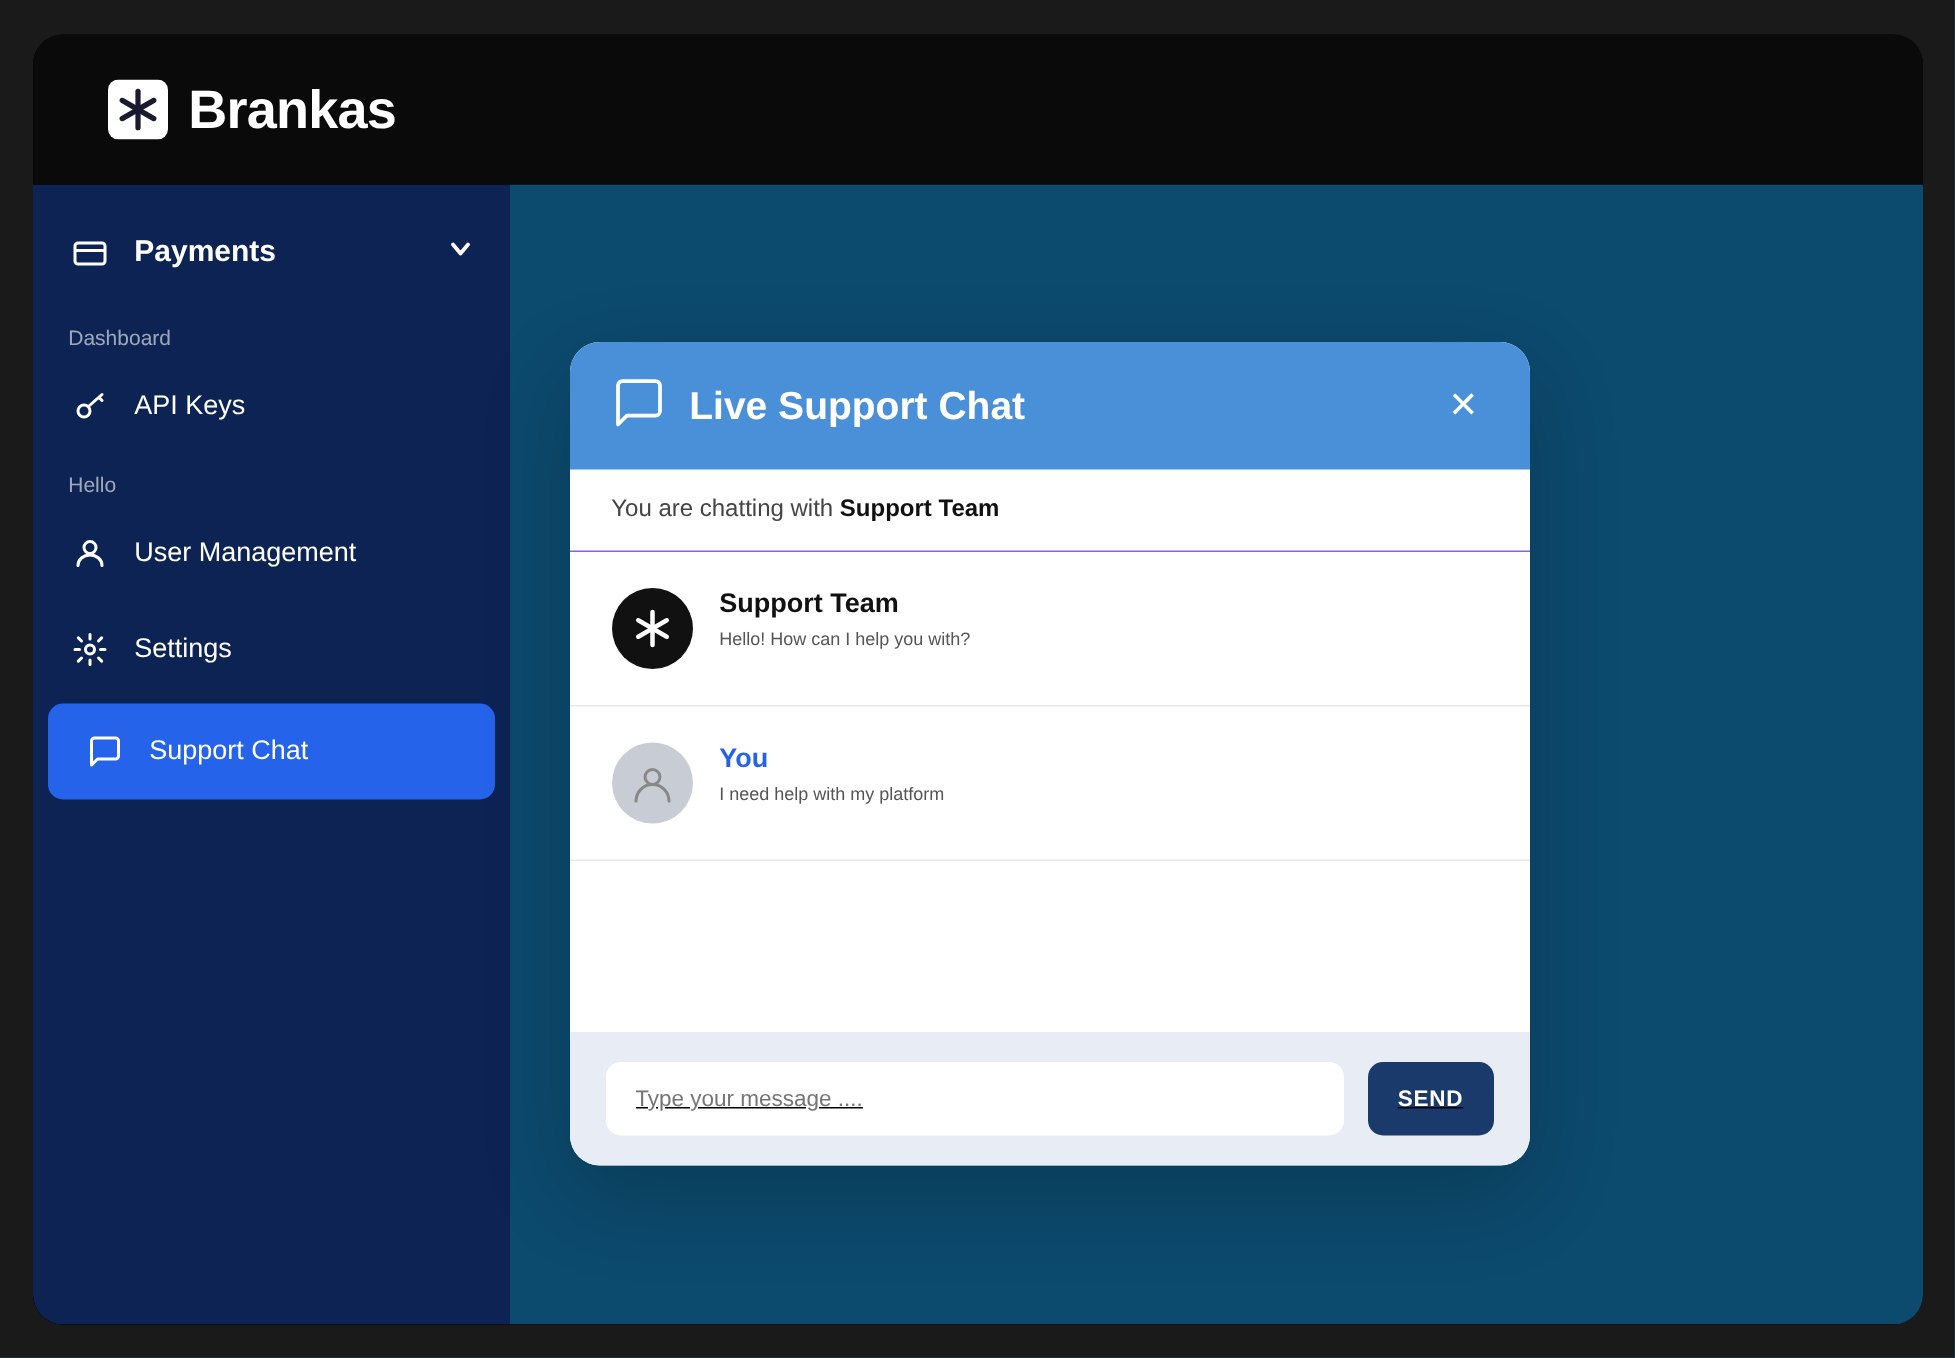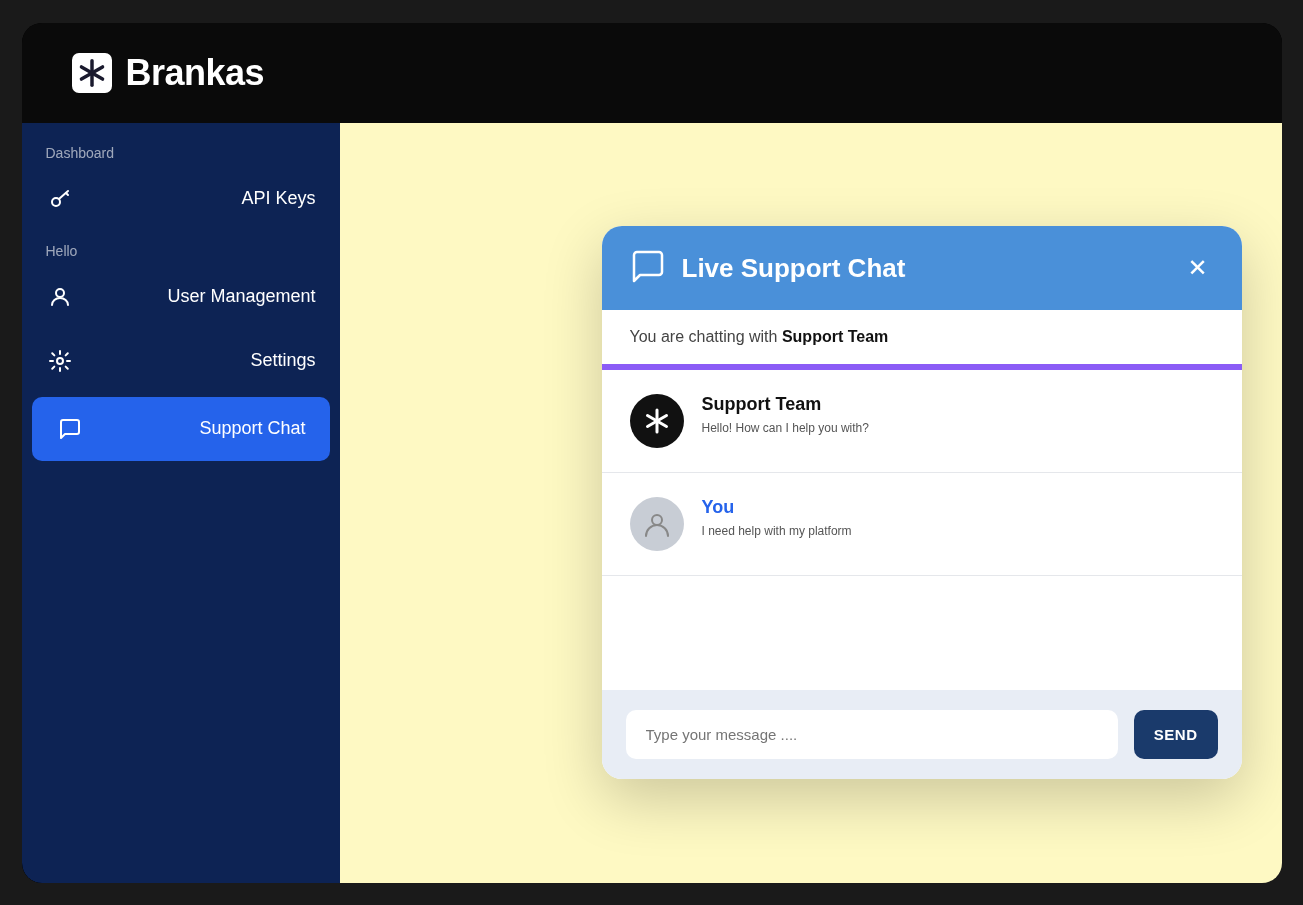--- a/index.html
+++ b/index.html
@@ -76,21 +76,20 @@
 
     .sidebar-item {
       display: flex;
       align-items: center;
       padding: 18px 24px;
       color: white;
       cursor: pointer;
       gap: 16px;
       font-size: 18px;
       font-weight: 500;
-      justify-content: space-between;
     }
 
     .sidebar-item.active {
       background: #2563eb;
       border-radius: 10px;
       margin: 4px 10px;
       padding: 18px 24px;
     }
 
     .sidebar-item.payments-item {
@@ -134,24 +133,24 @@
       width: 18px;
       height: 18px;
       stroke: white;
       fill: none;
       stroke-width: 2.5;
     }
 
     
     .right-content {
       flex: 1;
-      background: #fef9c3;
-      display: flex;
-      align-items: center;
-      justify-content: flex-end;
+      background: #0c4a6e;
+      display: flex;
+      align-items: center;
+      justify-content: flex-start;
       padding: 40px;
       position: relative;
     }
 
     
     .chat-widget {
       background: white;
       border-radius: 20px;
       width: 640px;
       box-shadow: 0 20px 60px rgba(0,0,0,0.2);
@@ -189,21 +188,21 @@
       display: flex;
       align-items: center;
       justify-content: center;
       border-radius: 50%;
     }
 
     .chat-subtitle {
       padding: 18px 28px;
       font-size: 16px;
       color: #444;
-      border-bottom: 6px solid #8b5cf6;
+      border-bottom: 1px solid #8b5cf6;
     }
 
     .chat-subtitle strong {
       font-weight: 700;
       color: #111;
     }
 
     .chat-messages {
       flex: 1;
       display: flex;
@@ -259,20 +258,21 @@
       color: #555;
     }
 
     
     .chat-input-area {
       background: #e8edf5;
       padding: 20px 24px;
       display: flex;
       align-items: center;
       gap: 16px;
+      text-decoration: underline;
     }
 
     .chat-input {
       flex: 1;
       background: white;
       border: none;
       border-radius: 10px;
       padding: 16px 20px;
       font-size: 15px;
       color: #999;
@@ -314,20 +314,36 @@
         </g>
       </svg>
       <span class="header-brand">Brankas</span>
     </div>
   </div>
 
   <div class="main-content">
 
     <div class="sidebar">
 
+      <div class="sidebar-item payments-item">
+        <div class="payments-left">
+          <div class="sidebar-icon">
+            <svg viewBox="0 0 24 24" xmlns="http://www.w3.org/2000/svg">
+              <rect x="2" y="5" width="20" height="14" rx="2" stroke="white" stroke-width="2" fill="none"></rect>
+              <line x1="2" y1="10" x2="22" y2="10" stroke="white" stroke-width="2"></line>
+            </svg>
+          </div>
+          <span>Payments</span>
+        </div>
+        <div class="chevron-icon">
+          <svg viewBox="0 0 18 18" xmlns="http://www.w3.org/2000/svg">
+            <polyline points="4,6 9,12 14,6" stroke="white" stroke-width="2.5" fill="none" stroke-linecap="round" stroke-linejoin="round"></polyline>
+          </svg>
+        </div>
+      </div>
 
       <div class="sidebar-section-label">Dashboard</div>
 
       <div class="sidebar-item">
         <div class="sidebar-icon">
           <svg viewBox="0 0 24 24" xmlns="http://www.w3.org/2000/svg">
             <circle cx="8" cy="15" r="4" stroke="white" stroke-width="2" fill="none"></circle>
             <line x1="11.5" y1="11.5" x2="20" y2="4" stroke="white" stroke-width="2" stroke-linecap="round"></line>
             <line x1="18" y1="6" x2="20" y2="8" stroke="white" stroke-width="2" stroke-linecap="round"></line>
           </svg>

